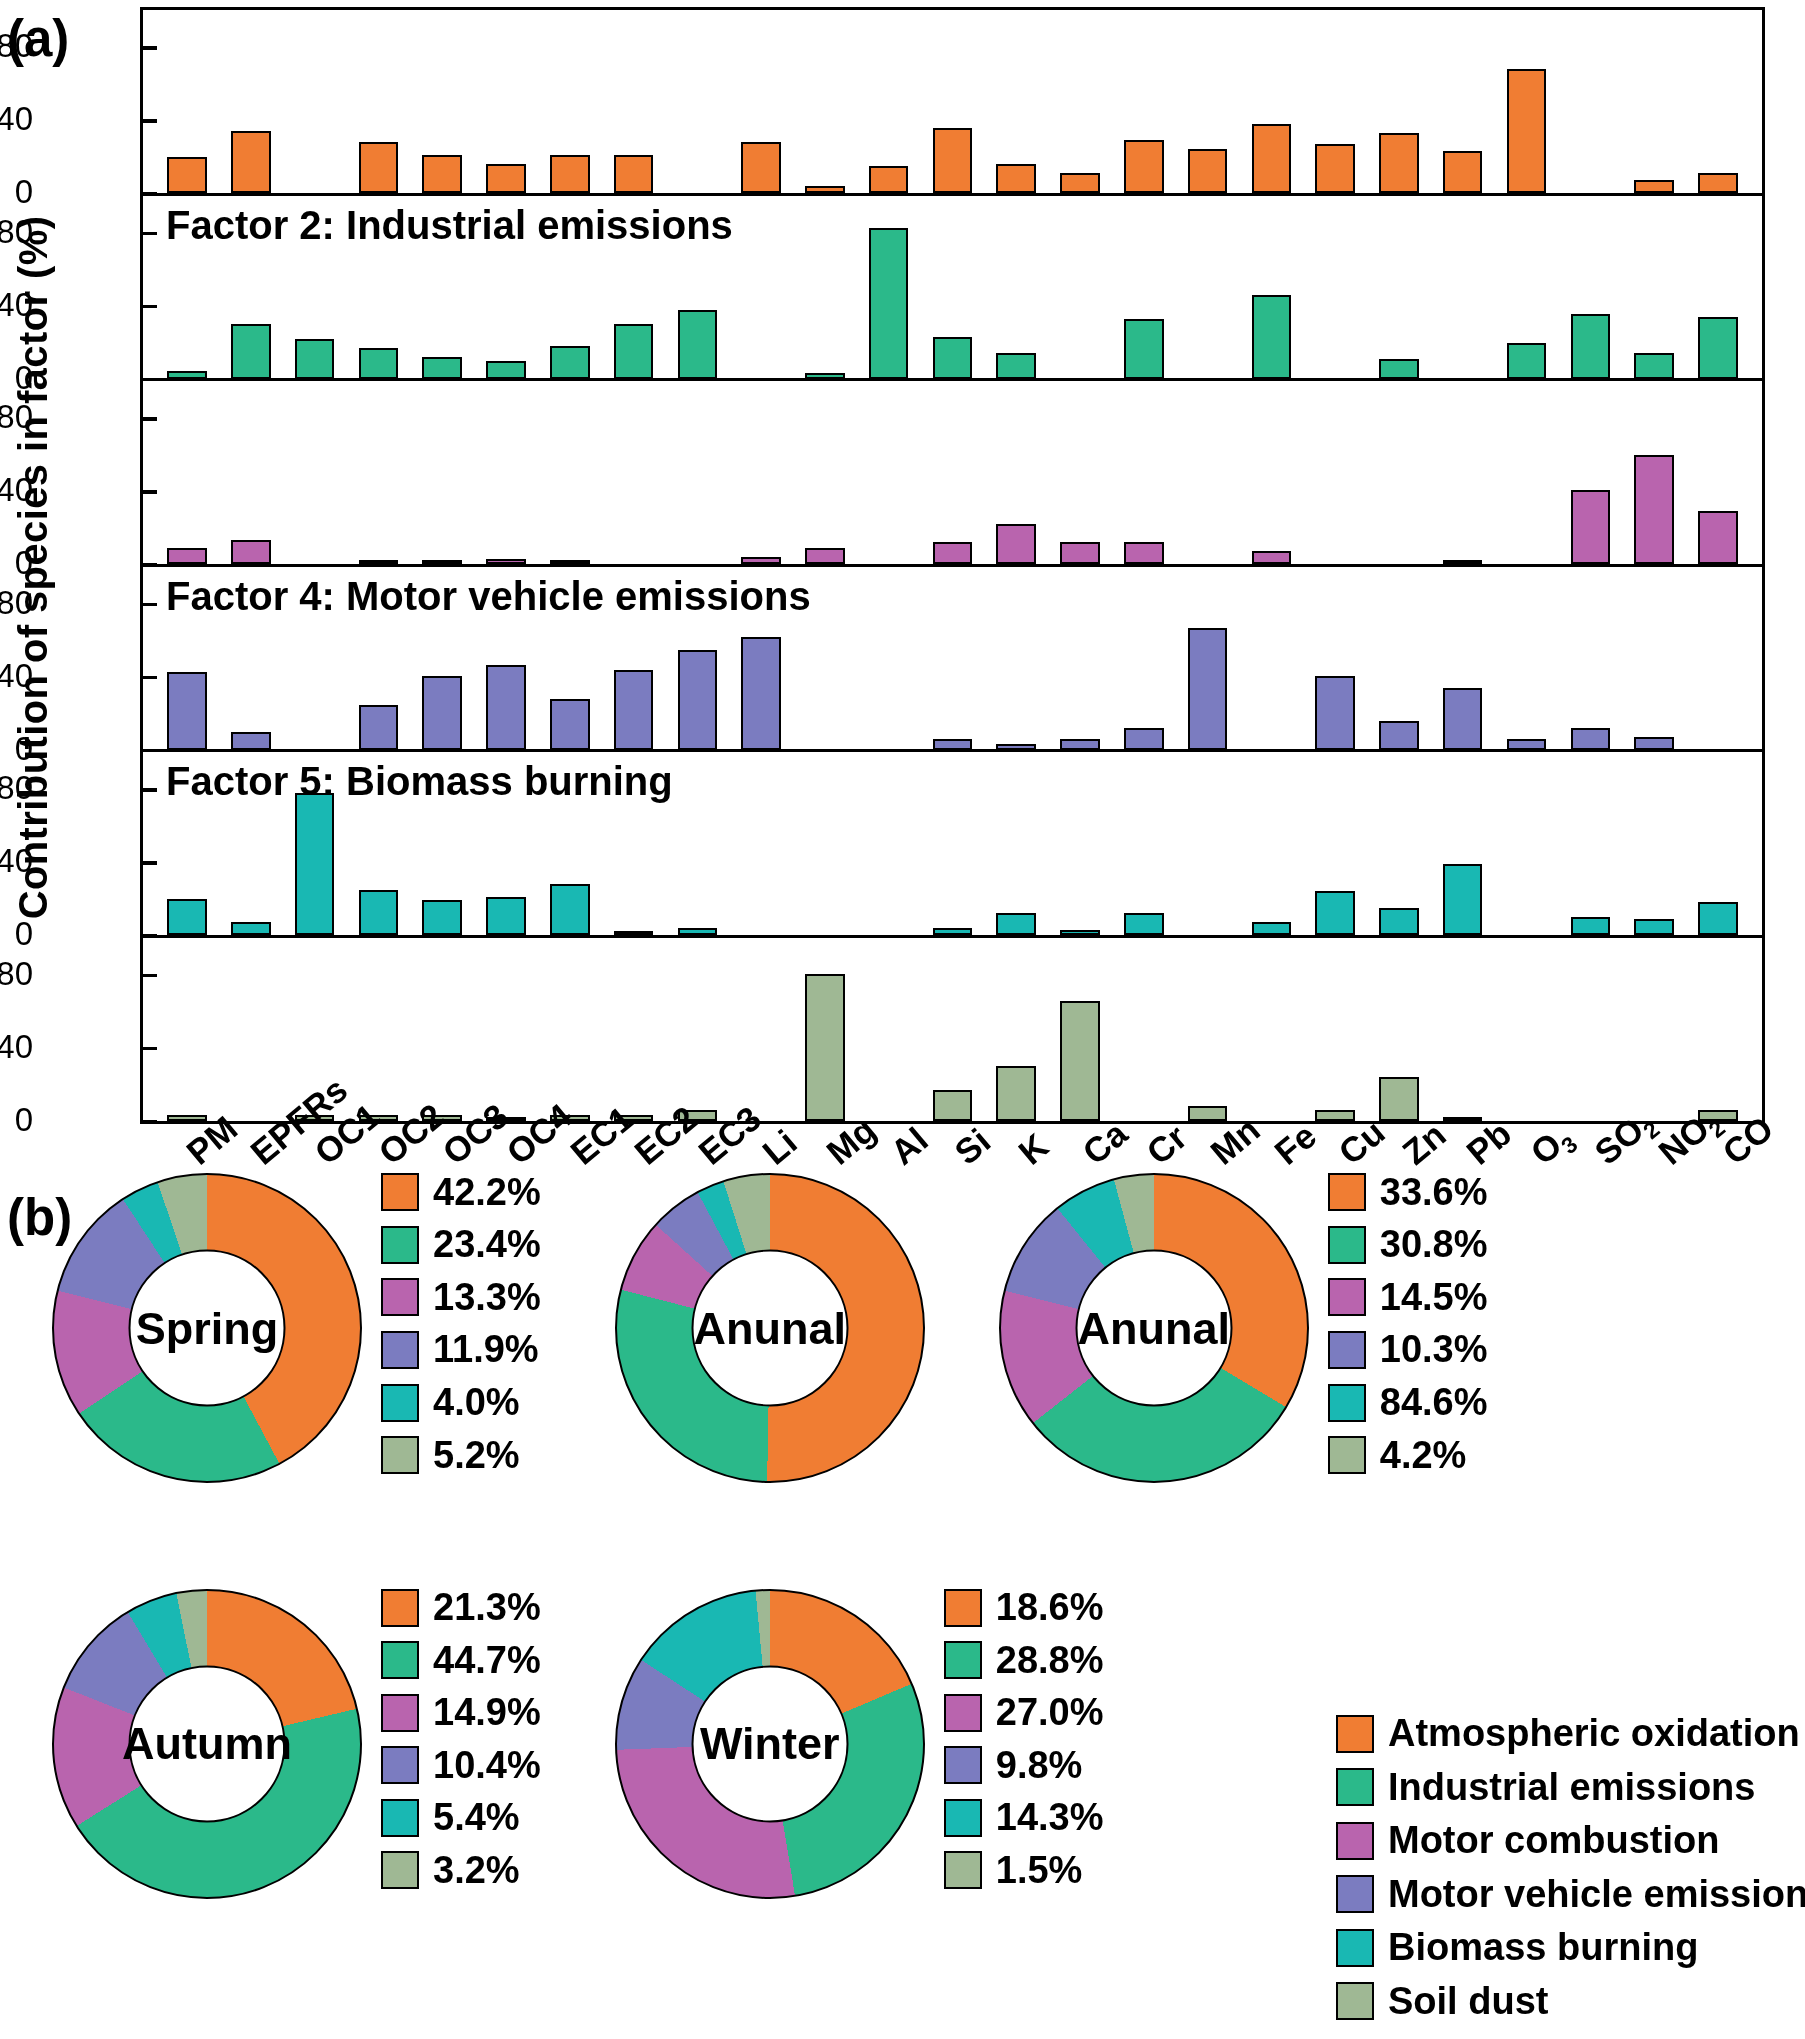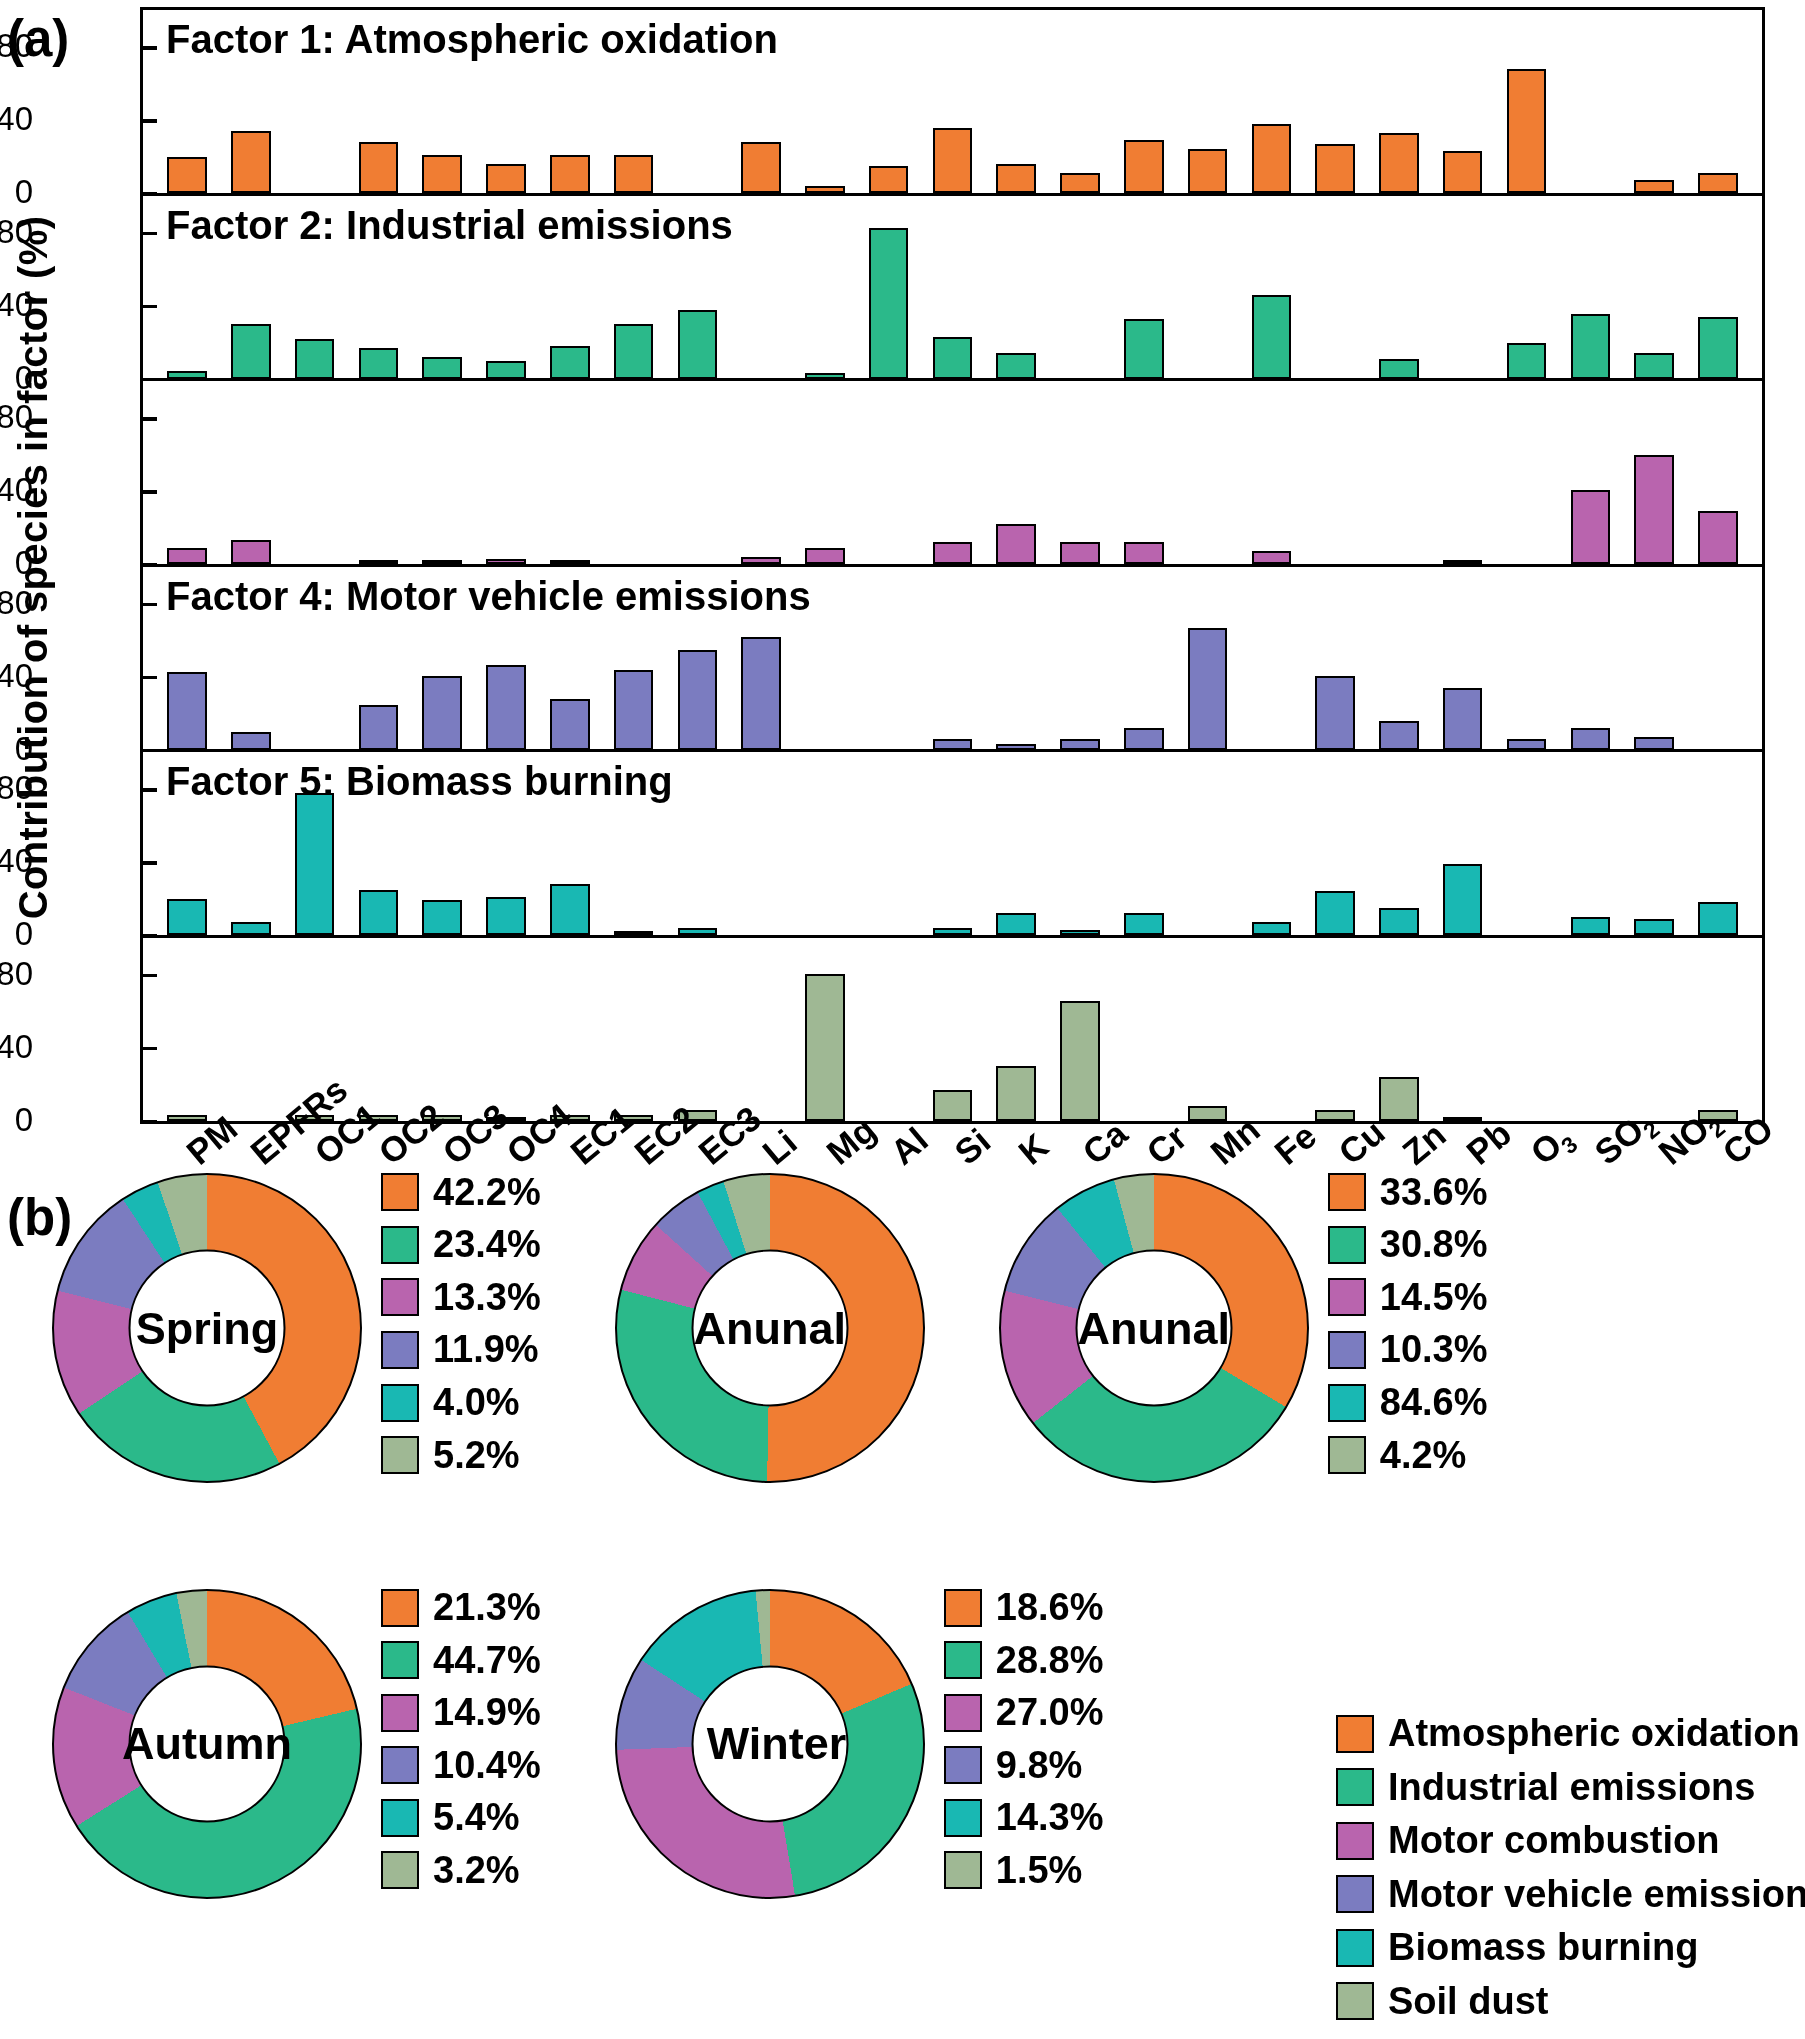--- a/index.html
+++ b/index.html
@@ -46,21 +46,20 @@
 
 <div class="wrap">
 
   <div class="panel-a">
     <div class="label-a">(a)</div>
     <div class="ylabel">
       <span>Contribution of species in factor (%)</span>
     </div>
     <div class="charts" id="charts">
         <div class="subchart">
-          <div class="sub-title">Factor 1: Atmospheric oxidation</div>
           <div class="ytick" style="top: 182px; position: absolute; left: -110px;">0</div>
           <div style="position: absolute; left: 0px; width: 14px; height: 3.5px; background: rgb(0, 0, 0); top: 182px;"></div>
           <div class="ytick" style="top: 109px; position: absolute; left: -110px;">40</div>
           <div style="position: absolute; left: 0px; width: 14px; height: 3.5px; background: rgb(0, 0, 0); top: 109px;"></div>
           <div class="ytick" style="top: 36px; position: absolute; left: -110px;">80</div>
           <div style="position: absolute; left: 0px; width: 14px; height: 3.5px; background: rgb(0, 0, 0); top: 36px;"></div>
           <div class="plotarea">
             <div class="barslot">
               <div class="bar" title="PM: 20%" style="height: 36px; background: rgb(240, 125, 51); border: 2.6px solid rgb(0, 0, 0); box-sizing: border-box;"></div>
             </div>
@@ -703,21 +702,21 @@
               <div class="legtext">5.4%</div>
             </div>
             <div class="legrow">
               <div class="swatch" style="background: rgb(159, 184, 148);"></div>
               <div class="legtext">3.2%</div>
             </div>
           </div>
         </div>
         <div class="donutgroup" style="margin-right: 74px;">
           <div class="donut" style="background: conic-gradient(rgb(240, 125, 51) 0%, rgb(240, 125, 51) 18.6%, rgb(43, 185, 138) 18.6%, rgb(43, 185, 138) 47.4%, rgb(185, 100, 174) 47.4%, rgb(185, 100, 174) 74.4%, rgb(123, 124, 192) 74.4%, rgb(123, 124, 192) 84.2%, rgb(25, 184, 179) 84.2%, rgb(25, 184, 179) 98.5%, rgb(159, 184, 148) 98.5%, rgb(159, 184, 148) 100%); border: 2.6px solid rgb(0, 0, 0); box-sizing: border-box;">
-            <div class="hole" style="border: 2.6px solid rgb(0, 0, 0); justify-content: flex-end;">
+            <div class="hole" style="border: 2.6px solid rgb(0, 0, 0);">
               <span>Winter</span>
             </div>
           </div>
           <div class="legend">
             <div class="legrow">
               <div class="swatch" style="background: rgb(240, 125, 51);"></div>
               <div class="legtext">18.6%</div>
             </div>
             <div class="legrow">
               <div class="swatch" style="background: rgb(43, 185, 138);"></div>

